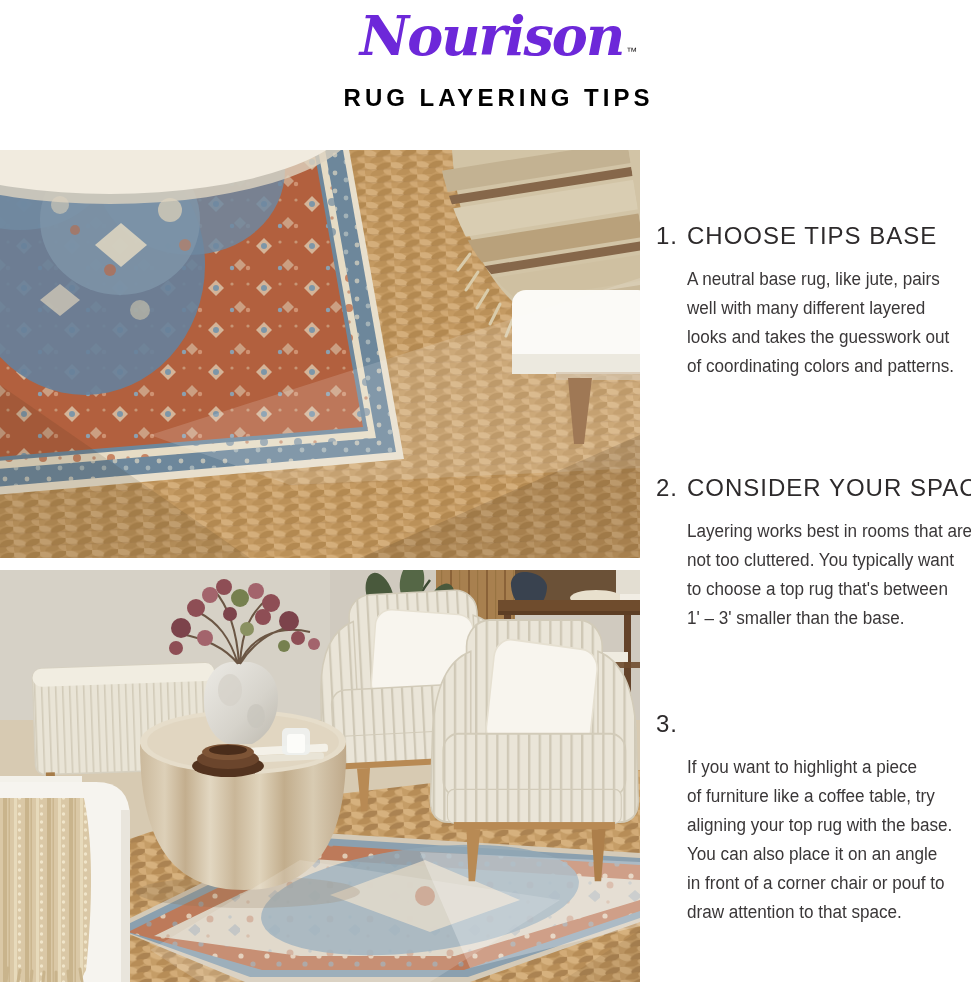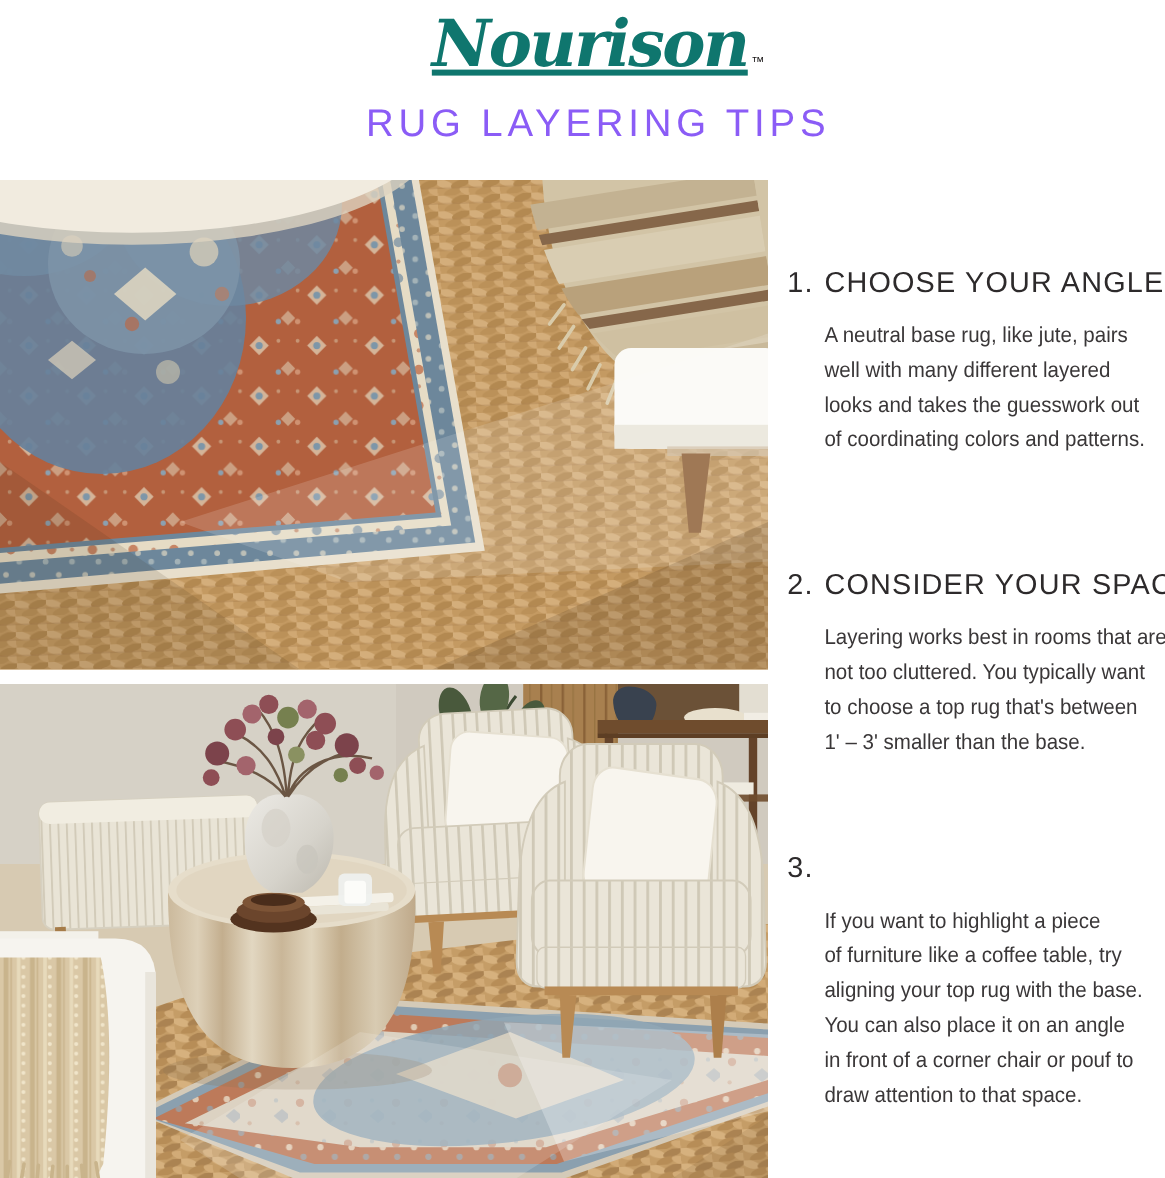--- a/index.html
+++ b/index.html
@@ -2,24 +2,24 @@
 <html><head>
 <meta charset="utf-8">
 <style>
   html,body{margin:0;padding:0;background:#fff;}
   .page{position:relative;width:971px;height:982px;background:#ffffff;overflow:hidden;
         font-family:"Liberation Sans",sans-serif;color:#2d2a2b;}
   
   .logo{position:absolute;top:0;left:0;width:945px;padding-left:26px;display:flex;
         justify-content:center;align-items:baseline;}
   .brand{font-family:"DejaVu Serif",serif;font-style:italic;font-weight:700;
-         font-size:54px;line-height:72px;letter-spacing:-2px;color:#0f766e;text-decoration:underline;}
+         font-size:54px;line-height:72px;letter-spacing:-2px;color:#6d28d9;}
   .tm{font-size:11px;margin-left:3px;color:#161314;}
   .title{position:absolute;top:84px;left:0;width:945px;padding-left:26px;text-align:center;
-         font-size:32px;letter-spacing:4px;color:#8b5cf6;font-weight:400;}
+         font-size:24px;letter-spacing:4px;color:#000000;font-weight:700;}
   
   .photo{position:absolute;left:0;width:640px;overflow:hidden;background:#c49a62;}
   .photo1{top:150px;height:408px;}
   .photo2{top:570px;height:412px;}
   .photo svg{display:block;}
   
   .tip{position:absolute;left:656px;width:315px;}
   .tip-1{top:221px;} .tip-2{top:473px;} .tip-3{top:709px;}
   .tip-head{display:flex;font-size:24px;letter-spacing:1px;font-weight:400;color:#2d2a2b;
             line-height:30px;white-space:nowrap;margin:0 0 14px 0;}
@@ -347,21 +347,21 @@
       <g>
         <polygon points="150,380 300,290 560,330 430,412 200,412" fill="#ffffff" opacity=".16"></polygon>
         <polygon points="560,412 640,360 640,412" fill="#6b4f33" opacity=".12"></polygon>
       </g>
     </svg>
   </div>
 
   <div class="tip tip-1">
     <h2 class="tip-head">
       <span class="tip-num">1.</span>
-      <span>CHOOSE YOUR ANGLE</span>
+      <span>CHOOSE TIPS BASE</span>
     </h2>
     <div class="tip-body">
         <div>A neutral base rug, like jute, pairs</div>
         <div>well with many different layered</div>
         <div>looks and takes the guesswork out</div>
         <div>of coordinating colors and patterns.</div>
       </div>
   </div>
 
   <div class="tip tip-2">

